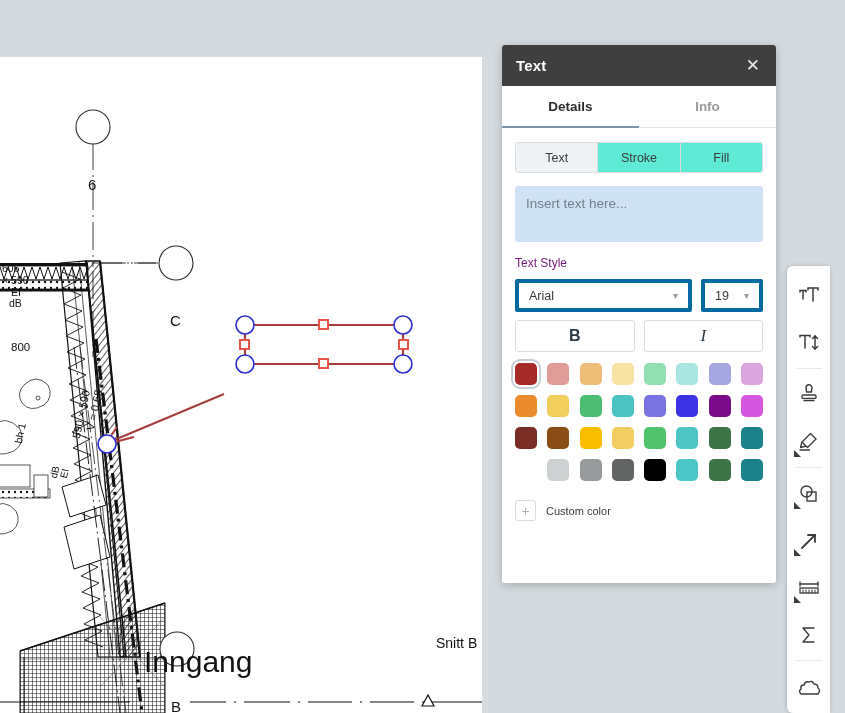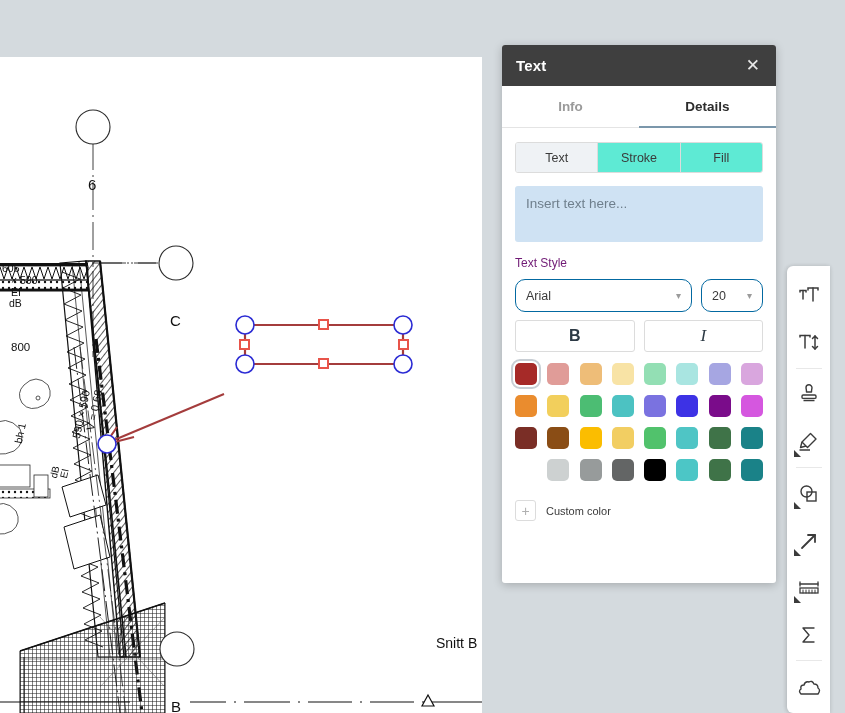--- a/index.html
+++ b/index.html
@@ -116,21 +116,21 @@
     cursor: text;
   }
 
   .section-label {
     margin-top: 14px;
     font-size: 12px; color: #701a75;
   }
 
   .style-row { display: flex; gap: 9px; margin-top: 9px; }
   .select-box {
-    border: 1px solid #0369a1; border-radius: 10px; height: 33px;
+    border: 4px solid #0369a1; border-radius: 2px; height: 33px;
     display: flex; align-items: center; padding: 0 10px;
     font-size: 12.5px; color: #3a3a3a; background: #fff; cursor: pointer;
     box-sizing: border-box;
     justify-content: space-between;
   }
   .select-font { flex: 1; }
   .select-size { width: 62px; }
   .caret { margin-left: auto; color: #9b9b9b; font-size: 10px; }
 
   .bi-row { display: flex; gap: 9px; margin-top: 8px; }
@@ -311,25 +311,26 @@
         <circle cx="403" cy="307" r="9"></circle>
         <circle cx="107" cy="387" r="9"></circle>
       </g>
     </svg>
 
     <div class="cad-label" style="left:88px; top:119px; font-size:15px;">6</div>
     <div class="cad-label" style="left:170px; top:255px; font-size:15px;">C</div>
     <div class="cad-label" style="left:171px; top:641px; font-size:15px;">B</div>
 
     <div class="cad-label" style="left:2px; top:205px; font-size:10.5px;">606</div>
-    <div class="cad-label" style="left:11px; top:217px; font-size:10.5px;">× 590</div>
+    <div class="cad-label" style="left:2px; top:217px; font-size:10.5px;">× 590</div>
     <div class="cad-label" style="left:11px; top:229px; font-size:10.5px;">EI</div>
     <div class="cad-label" style="left:9px; top:240px; font-size:10.5px;">dB</div>
     <div class="cad-label" style="left:11px; top:284px; font-size:11.5px;">800</div>
 
+    <div class="cad-label" style="left:144px; top:588px; font-size:30px;">Inngang</div>
     <div class="cad-label" style="left:436px; top:578px; font-size:14px;">Snitt B</div>
 
     <div class="cad-label" style="left:84px; top:372px; font-size:11px; transform:rotate(-78deg); transform-origin:0 0;">V = 0,68</div>
     <div class="cad-label" style="left:70px; top:380px; font-size:11px; transform:rotate(-78deg); transform-origin:0 0;">590 × 590</div>
     <div class="cad-label" style="left:48px; top:420px; font-size:10px; transform:rotate(-78deg); transform-origin:0 0;">dB</div>
     <div class="cad-label" style="left:58px; top:420px; font-size:10px; transform:rotate(-78deg); transform-origin:0 0;">EI</div>
     <div class="cad-label" style="left:12px; top:385px; font-size:10.5px; transform:rotate(-78deg); transform-origin:0 0;">bh 1</div>
   </div>
 
   <div class="vtoolbar">
@@ -452,43 +453,43 @@
   </div>
 
   <div class="panel">
 
     <div class="panel-header">
       <span class="panel-title">Text</span>
       <span class="panel-close">✕</span>
     </div>
 
     <div class="panel-tabs">
+      <div class="panel-tab active">Details</div>
       <div class="panel-tab">Info</div>
-      <div class="panel-tab active">Details</div>
     </div>
 
     <div class="panel-body">
 
       <div class="seg">
         <div class="seg-item active">Text</div>
         <div class="seg-item">Stroke</div>
         <div class="seg-item">Fill</div>
       </div>
 
       <div class="textarea-box">Insert text here...</div>
 
       <div class="section-label">Text Style</div>
 
       <div class="style-row">
         <div class="select-box select-font">
           <span>Arial</span>
           <span class="caret">▾</span>
         </div>
         <div class="select-box select-size">
-          <span>20</span>
+          <span>19</span>
           <span class="caret">▾</span>
         </div>
       </div>
 
       <div class="bi-row">
         <div class="bi-btn bi-bold">B</div>
         <div class="bi-btn bi-ital">I</div>
       </div>
 
 

